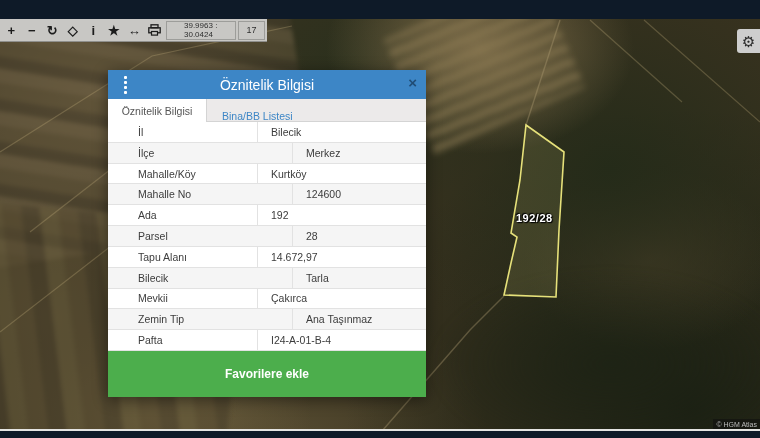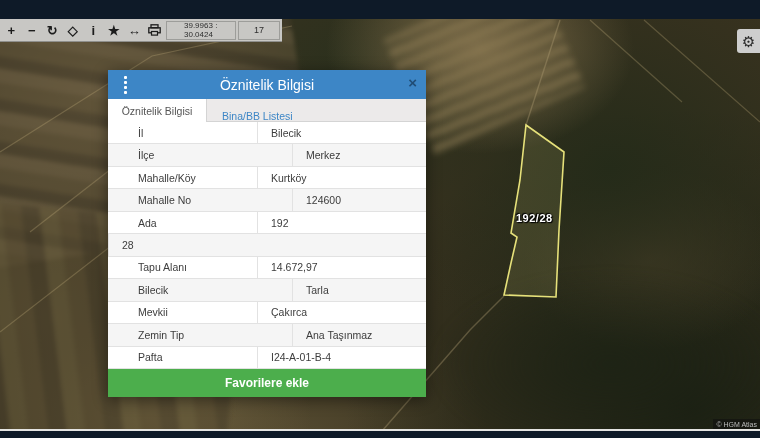--- a/index.html
+++ b/index.html
@@ -48,21 +48,21 @@
 
   
   .toolbar{position:absolute;left:0;top:19px;height:23px;z-index:6;display:flex;align-items:center;
     background:#c8c7c4;border-bottom:1px solid #8f8f8c;padding:0 1px;}
   .tb-btn{width:20.5px;height:23px;display:flex;align-items:center;justify-content:center;cursor:pointer;}
   .tb-glyph{font-size:13px;font-weight:bold;color:#1c1c1c;line-height:1;}
   .tb-glyph svg{display:block;}
   .tb-box{height:19px;margin:0 1px;border:1px solid #9d9d9a;display:flex;align-items:center;
     justify-content:center;color:#2e2e2e;background:#c8c7c4;}
   .coord-box{width:70px;font-size:8px;padding-left:17px;}
-  .zoom-box{width:42px;font-size:9px;}
+  .zoom-box{width:27px;font-size:9px;}
 
   .gear-button{position:absolute;left:737px;top:29px;width:23px;height:24px;z-index:6;
     background:#cecece;border-radius:3px 0 0 3px;display:flex;align-items:center;justify-content:center;cursor:pointer;}
   .gear-glyph{font-size:15px;color:#2b2b2b;line-height:1;}
 
   
   .modal{position:absolute;left:108px;top:70px;width:318px;height:327px;z-index:10;
     background:#fff;box-shadow:0 3px 14px rgba(0,0,0,.45);display:flex;flex-direction:column;}
   .modal-header{height:29px;background:#3d86c6;display:flex;align-items:center;position:relative;flex:none;}
   .kebab{position:absolute;left:10px;top:4px;width:14px;height:21px;display:flex;flex-direction:column;
@@ -79,21 +79,21 @@
   .tab.inactive{left:110px;color:#3d86c6;padding:17px 4px;}
 
   .attr-table{flex:1;display:flex;flex-direction:column;}
   .row{flex:1;display:flex;border-bottom:1px solid #e2e2e2;background:#fff;}
   .row.striped{background:#f5f5f5;gap:35px;}
   .row:last-child{border-bottom:1px solid #e2e2e2;}
   .cell{display:flex;align-items:center;font-size:10.5px;color:#3c3c3c;}
   .cell.label{width:149px;padding-left:30px;}
   .cell.value{flex:1;border-left:1px solid #e2e2e2;padding-left:13px;}
 
-  .fav-button{height:28px;flex:none;background:#4cae4c;color:#fff;border:none;
+  .fav-button{height:46px;flex:none;background:#4cae4c;color:#fff;border:none;
     font-family:"Liberation Sans",sans-serif;font-size:12px;font-weight:bold;cursor:pointer;}
 </style>
 </head>
 <body>
 
 <div class="stage">
 
   <div class="top-bar"></div>
 
   <div class="map">
@@ -195,20 +195,21 @@
         </div>
         <div class="row striped">
           <div class="cell label">Mahalle No</div>
           <div class="cell value">124600</div>
         </div>
         <div class="row">
           <div class="cell label">Ada</div>
           <div class="cell value">192</div>
         </div>
         <div class="row striped">
+          <div class="cell label">Parsel</div>
           <div class="cell value">28</div>
         </div>
         <div class="row">
           <div class="cell label">Tapu Alanı</div>
           <div class="cell value">14.672,97</div>
         </div>
         <div class="row striped">
           <div class="cell label">Bilecik</div>
           <div class="cell value">Tarla</div>
         </div>

